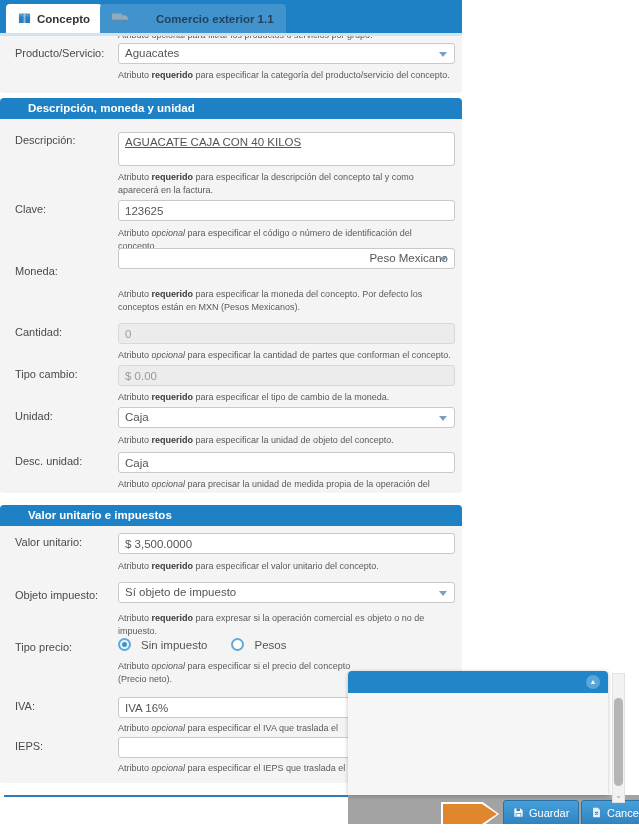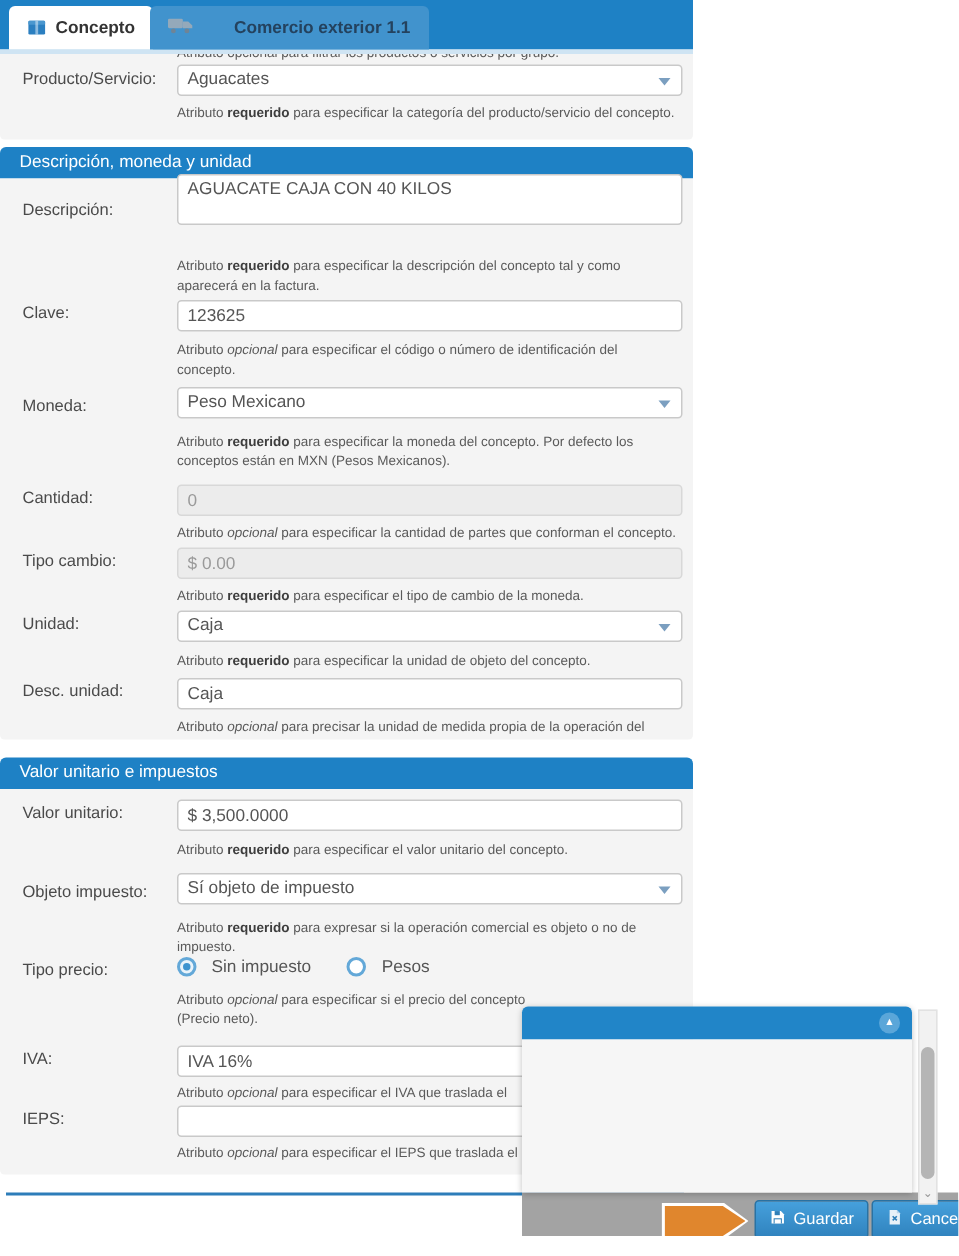--- a/index.html
+++ b/index.html
@@ -10,21 +10,21 @@
   .tabbar { position:absolute; left:0; top:0; width:462px; height:33px; background:#1e81c5; }
   .tabstrip { position:absolute; left:0; top:33px; width:462px; height:3px; background:#cfe4f3; }
   .tab { position:absolute; top:4px; height:29px; display:flex; align-items:center; gap:6px;
          padding:0 12px; font-size:11.5px; font-weight:bold; border-radius:4px 4px 0 0; cursor:default; }
   .tab.active { left:6px; background:#ffffff; color:#333; }
   .tab.inactive { left:100px; background:#4193cd; color:#24425e;gap:26px; }
 
   
   .secbody { position:absolute; left:0; width:462px; background:#f4f4f4; border-radius:0 0 3px 3px; }
   .sechead { position:absolute; left:0; width:462px; height:21px; background:#1e81c5; color:#fff;
-             font-size:11.5px; font-weight:normal; line-height:21px; padding-left:13px; border-radius:4px 4px 0 0; }
+             font-size:11.5px; font-weight:bold; line-height:21px; padding-left:28px; border-radius:4px 4px 0 0; }
 
   .flabel { position:absolute; left:15px; font-size:11px; color:#4a4a4a; }
   .finput, .fselect, .ftext {
       position:absolute; left:118px; width:337px; background:#fff; border:1px solid #c9c9c9;
       border-radius:3px; font-size:11.5px; color:#555; font-family:inherit; }
   .finput { height:21px; padding:0 6px; }
   .finput.dis { background:#ececec; border-color:#d8d8d8; color:#9a9a9a; }
   .ftext { height:34px; padding:3px 6px; resize:none; overflow:hidden; line-height:13px; }
   .fselect { height:21px; line-height:19px; padding:0 6px; }
   .fselect .chev { position:absolute; right:7px; top:8px; width:0; height:0;
@@ -118,35 +118,35 @@
     <span class="chev"></span>
   </div>
   <div class="fhelp" style="top:69px;">
     <span>Atributo </span><span class="em-b">requerido</span><span> para especificar la categoría del producto/servicio del concepto.</span>
   </div>
 
   <div class="sechead" style="top:98px;">Descripción, moneda y unidad</div>
   <div class="secbody" style="top:119px; height:374px;"></div>
 
   <span class="flabel" style="top:134px;">Descripción:</span>
-  <textarea class="ftext" style="top: 116px;">AGUACATE CAJA CON 40 KILOS</textarea>
+  <textarea class="ftext" style="top: 132px; text-decoration: underline;">AGUACATE CAJA CON 40 KILOS</textarea>
   <div class="fhelp" style="top:171px;">
     <span>Atributo </span><span class="em-b">requerido</span><span> para especificar la descripción del concepto tal y como</span>
     <span class="l2">aparecerá en la factura.</span>
   </div>
 
   <span class="flabel" style="top:203px;">Clave:</span>
   <input class="finput" style="top: 200px;" value="123625">
   <div class="fhelp" style="top:227px;">
     <span>Atributo </span><span class="em-i">opcional</span><span> para especificar el código o número de identificación del</span>
     <span class="l2">concepto.</span>
   </div>
 
   <span class="flabel" style="top:265px;">Moneda:</span>
-  <div class="fselect" style="top:258px;">
+  <div class="fselect" style="top:248px;text-align:right;">
     <span>Peso Mexicano</span>
     <span class="chev"></span>
   </div>
   <div class="fhelp" style="top:288px;">
     <span>Atributo </span><span class="em-b">requerido</span><span> para especificar la moneda del concepto. Por defecto los</span>
     <span class="l2">conceptos están en MXN (Pesos Mexicanos).</span>
   </div>
 
   <span class="flabel" style="top:326px;">Cantidad:</span>
   <input class="finput dis" style="top: 323px;" disabled="" value="0">

